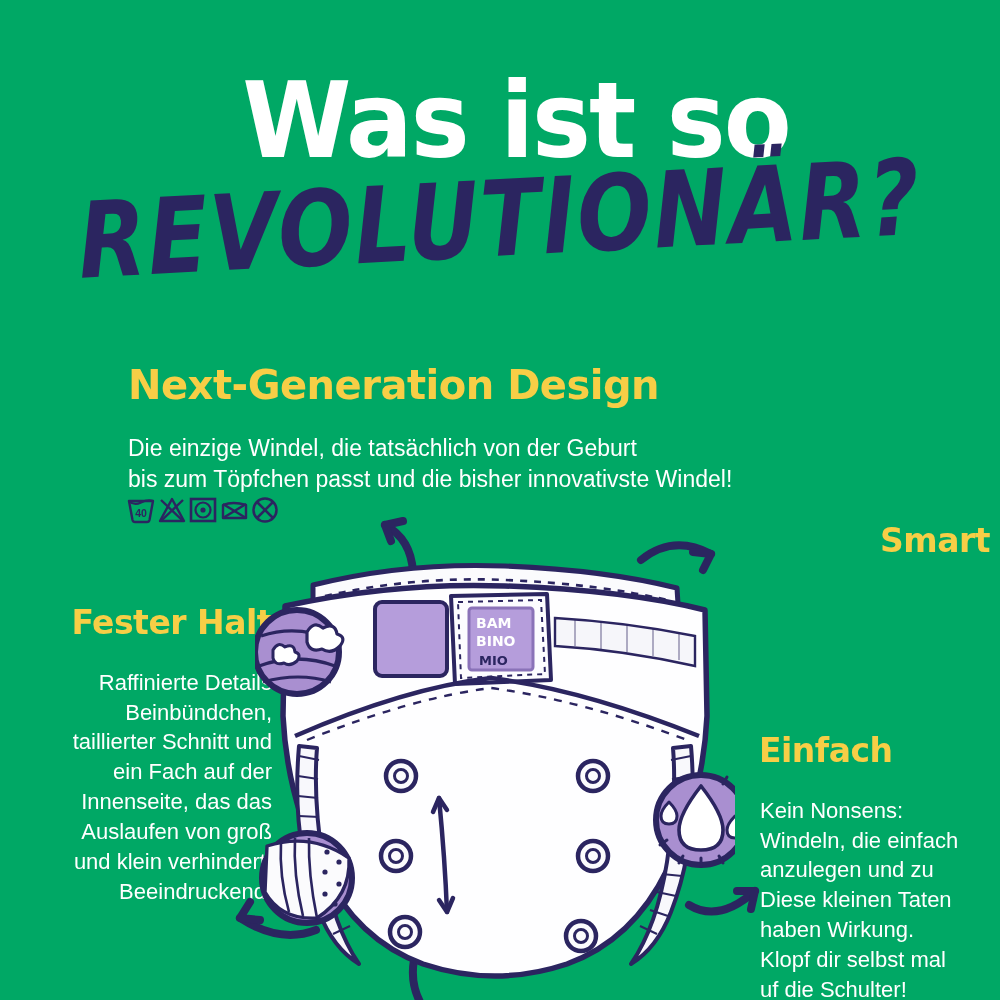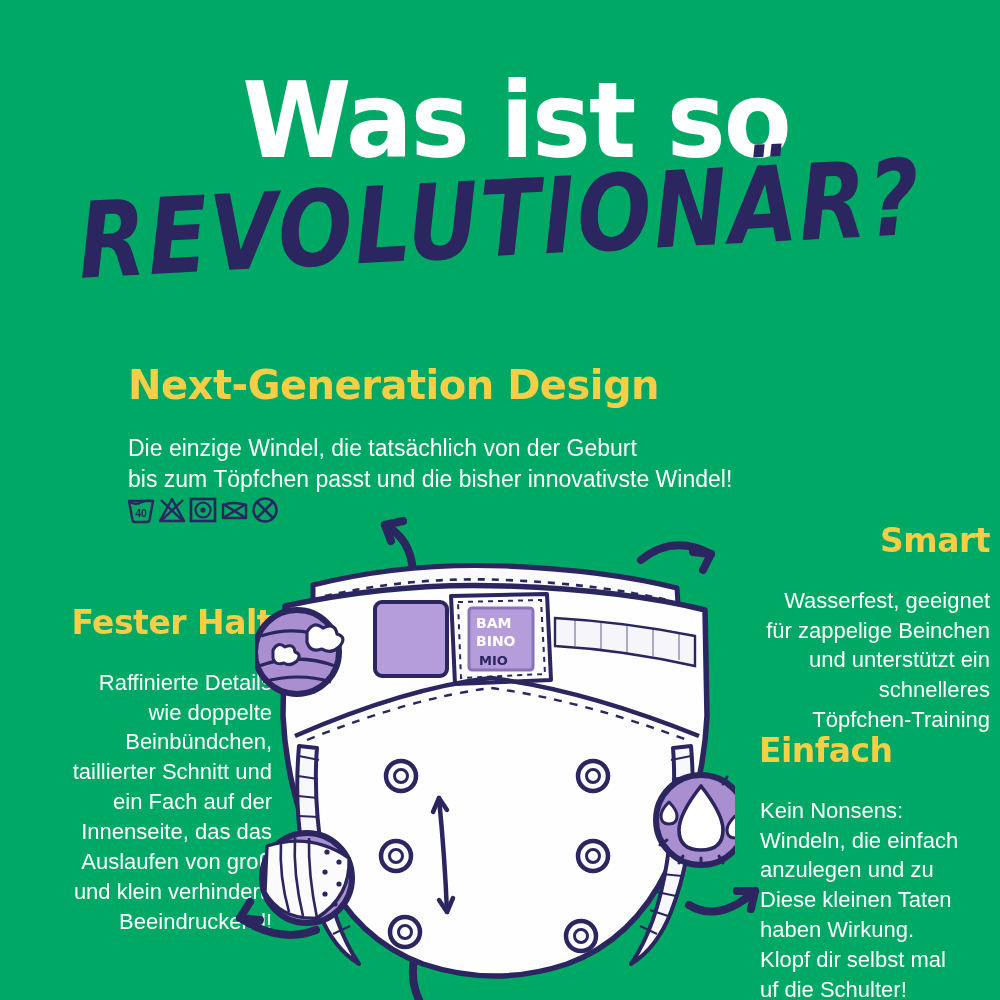--- a/index.html
+++ b/index.html
@@ -220,40 +220,32 @@
       <circle cx="15" cy="14" r="11.5" fill="none" stroke="#2b2560" stroke-width="2.5"></circle>
       <line x1="6.5" y1="5.5" x2="23.5" y2="22.5" stroke="#2b2560" stroke-width="2.5"></line>
       <line x1="23.5" y1="5.5" x2="6.5" y2="22.5" stroke="#2b2560" stroke-width="2.5"></line>
     </svg>
   </div>
 
   <div id="sect-halt">
     <div class="sect-title">Fester Halt</div>
     <div class="sect-body nowrap-lines">
       <span>Raffinierte Details</span>
-      <span>wie doppelte</span>
       <span>Beinbündchen,</span>
       <span>taillierter Schnitt und</span>
       <span>ein Fach auf der</span>
       <span>Innenseite, das das</span>
       <span>Auslaufen von groß</span>
       <span>und klein verhindert.</span>
       <span>Beeindruckend!</span>
     </div>
   </div>
 
   <div id="sect-smart">
     <div class="sect-title">Smart</div>
-    <div class="sect-body nowrap-lines">
-      <span>Wasserfest, geeignet</span>
-      <span>für zappelige Beinchen</span>
-      <span>und unterstützt ein</span>
-      <span>schnelleres</span>
-      <span>Töpfchen-Training</span>
-    </div>
   </div>
 
   <div id="sect-einfach">
     <div class="sect-title">Einfach</div>
     <div class="sect-body nowrap-lines">
       <span>Kein Nonsens:</span>
       <span>Windeln, die einfach</span>
       <span>anzulegen und zu</span>
       <span>Diese kleinen Taten</span>
       <span>haben Wirkung.</span>

